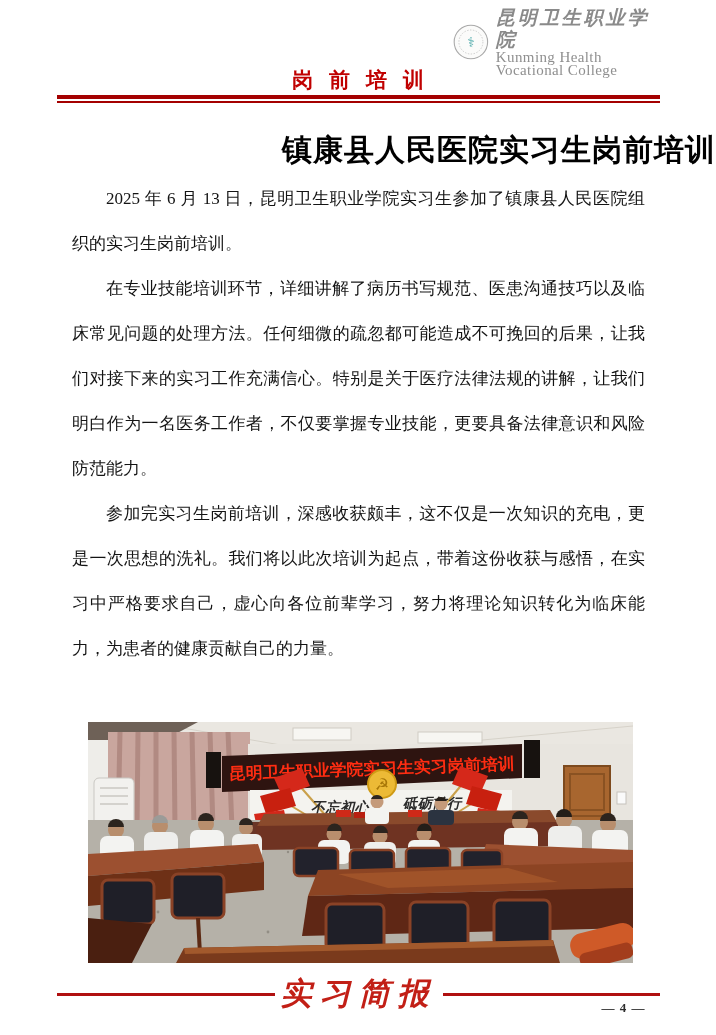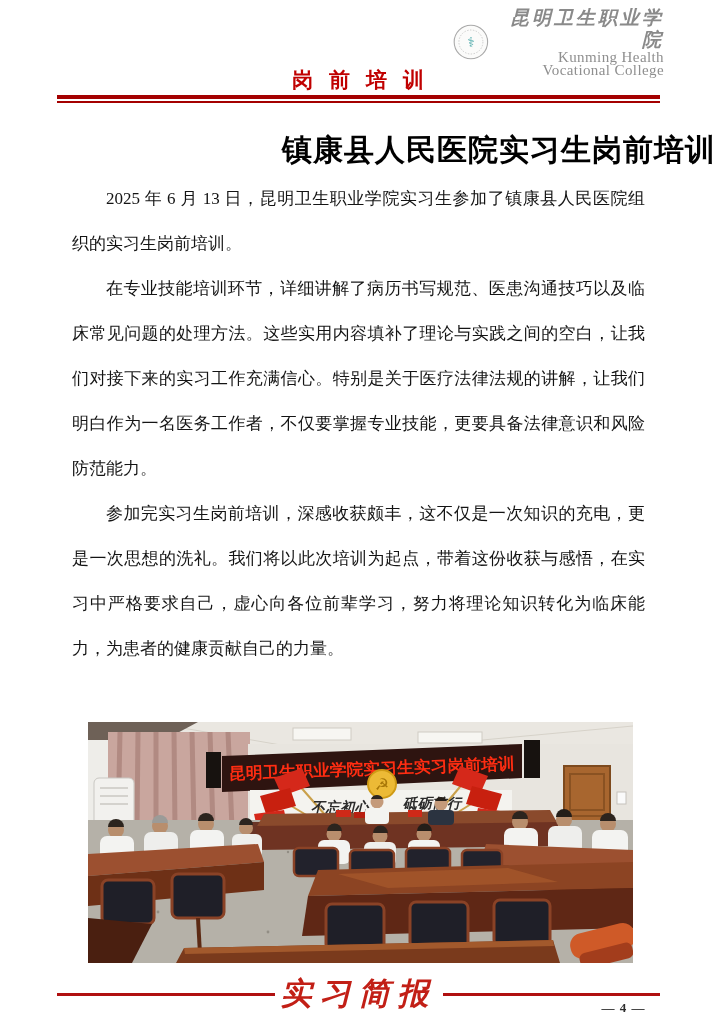--- a/index.html
+++ b/index.html
@@ -3,21 +3,21 @@
 <meta charset="utf-8">
 <style>
   html,body{margin:0;padding:0;background:#888;}
   .page{
     position:relative;width:716px;height:1035px;margin:0 auto;
     background:#ffffff;overflow:hidden;
     font-family:"Liberation Serif","DejaVu Serif",serif;color:#1a1a1a;
   }
   
   .logo{position:absolute;top:14px;left:452px;width:212px;height:56px;display:flex;align-items:center;gap:6px;}
-  .logo-text{display:flex;flex-direction:column;justify-content:center;text-align:right;}
+  .logo-text{display:flex;flex-direction:column;justify-content:center;}
   .logo-zh{font-size:19px;color:#8a8a8a;letter-spacing:3px;font-style:italic;font-weight:bold;line-height:22px;}
   .logo-en{font-size:15px;color:#8f8f8f;letter-spacing:.4px;line-height:13px;}
   .section-title{
     position:absolute;top:66px;left:0;width:716px;text-align:center;
     font-family:"Liberation Sans","DejaVu Sans",sans-serif;font-weight:bold;
     font-size:21px;color:#c00000;letter-spacing:16px;text-indent:16px;
   }
   .rule{position:absolute;left:57px;width:603px;background:#a40000;}
   .rule-thick{top:95px;height:4px;}
   .rule-thin{top:101px;height:2px;}
@@ -67,21 +67,21 @@
   </div>
 
   <div class="section-title">岗前培训</div>
   <div class="rule rule-thick"></div>
   <div class="rule rule-thin"></div>
 
   <h1 class="article-title">镇康县人民医院实习生岗前培训</h1>
 
   <div class="article-body">
     <p>2025 年 6 月 13 日，昆明卫生职业学院实习生参加了镇康县人民医院组织的实习生岗前培训。</p>
-    <p>在专业技能培训环节，详细讲解了病历书写规范、医患沟通技巧以及临床常见问题的处理方法。这些实用内容填补了理论与实践之间的空白，让我们对接下来的实习工作充满信心。特别是关于医疗法律法规的讲解，让我们明白作为一名医务工作者，不仅要掌握专业技能，更要具备法律意识和风险防范能力。</p>
+    <p>在专业技能培训环节，详细讲解了病历书写规范、医患沟通技巧以及临床常见问题的处理方法。任何细微的疏忽都可能造成不可挽回的后果，让我们对接下来的实习工作充满信心。特别是关于医疗法律法规的讲解，让我们明白作为一名医务工作者，不仅要掌握专业技能，更要具备法律意识和风险防范能力。</p>
     <p>参加完实习生岗前培训，深感收获颇丰，这不仅是一次知识的充电，更是一次思想的洗礼。我们将以此次培训为起点，带着这份收获与感悟，在实习中严格要求自己，虚心向各位前辈学习，努力将理论知识转化为临床能力，为患者的健康贡献自己的力量。</p>
   </div>
 
   <figure class="photo">
     <svg width="545" height="241" viewBox="0 0 545 241">
 
       <rect x="0" y="0" width="545" height="58" fill="#eae7e1"></rect>
       <line x1="60" y1="0" x2="210" y2="26" stroke="#d6d2c9" stroke-width="1"></line>
       <line x1="545" y1="4" x2="330" y2="24" stroke="#d6d2c9" stroke-width="1"></line>
       <rect x="205" y="6" width="58" height="12" fill="#f7f6f2" stroke="#cfccc4"></rect>

